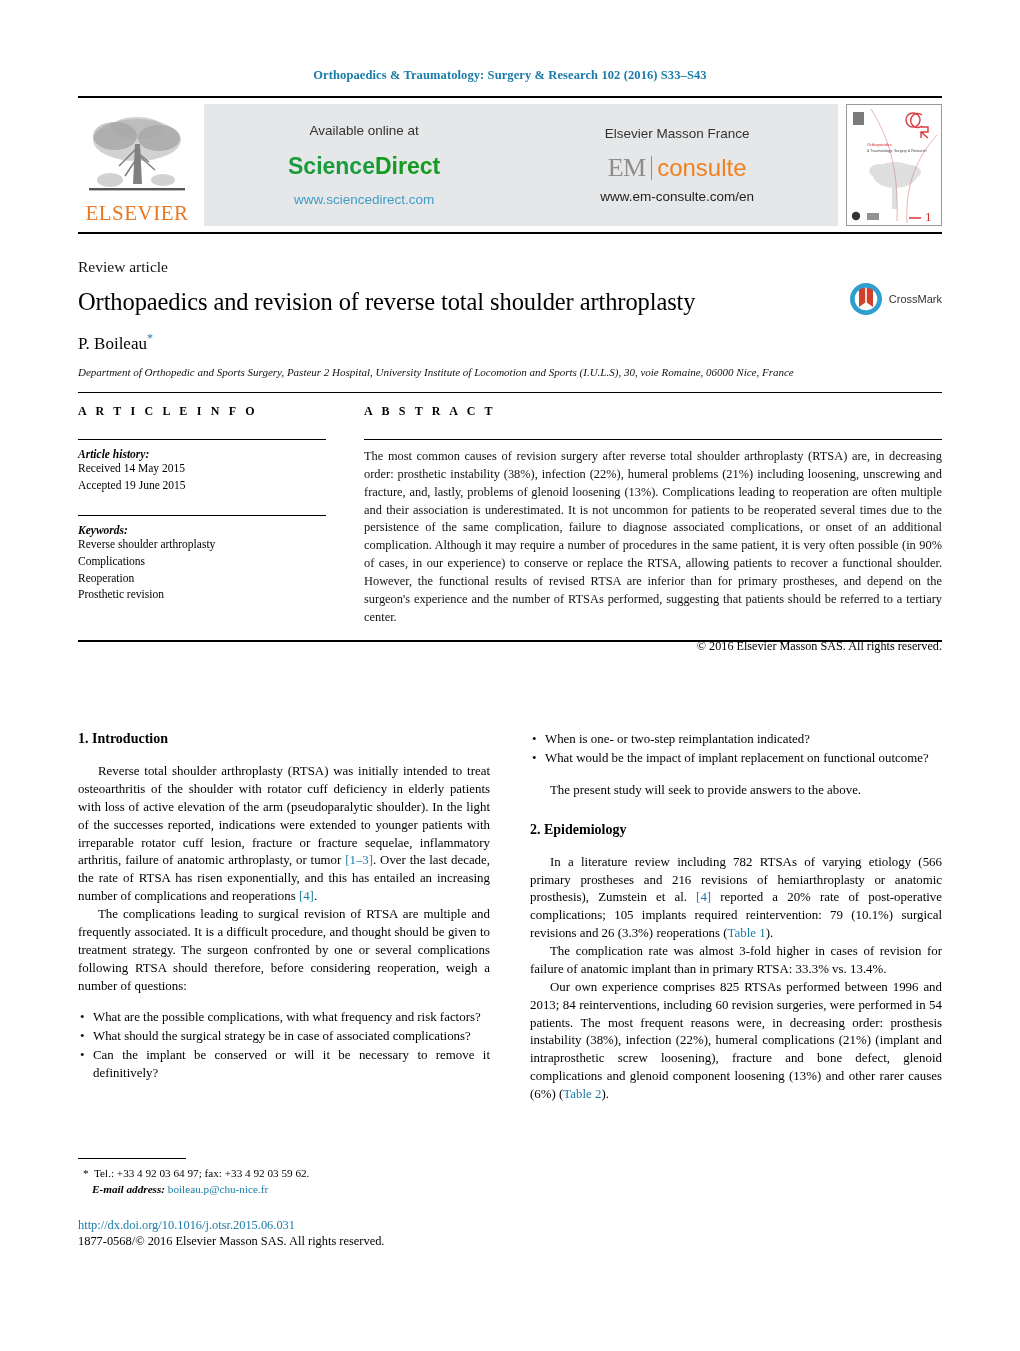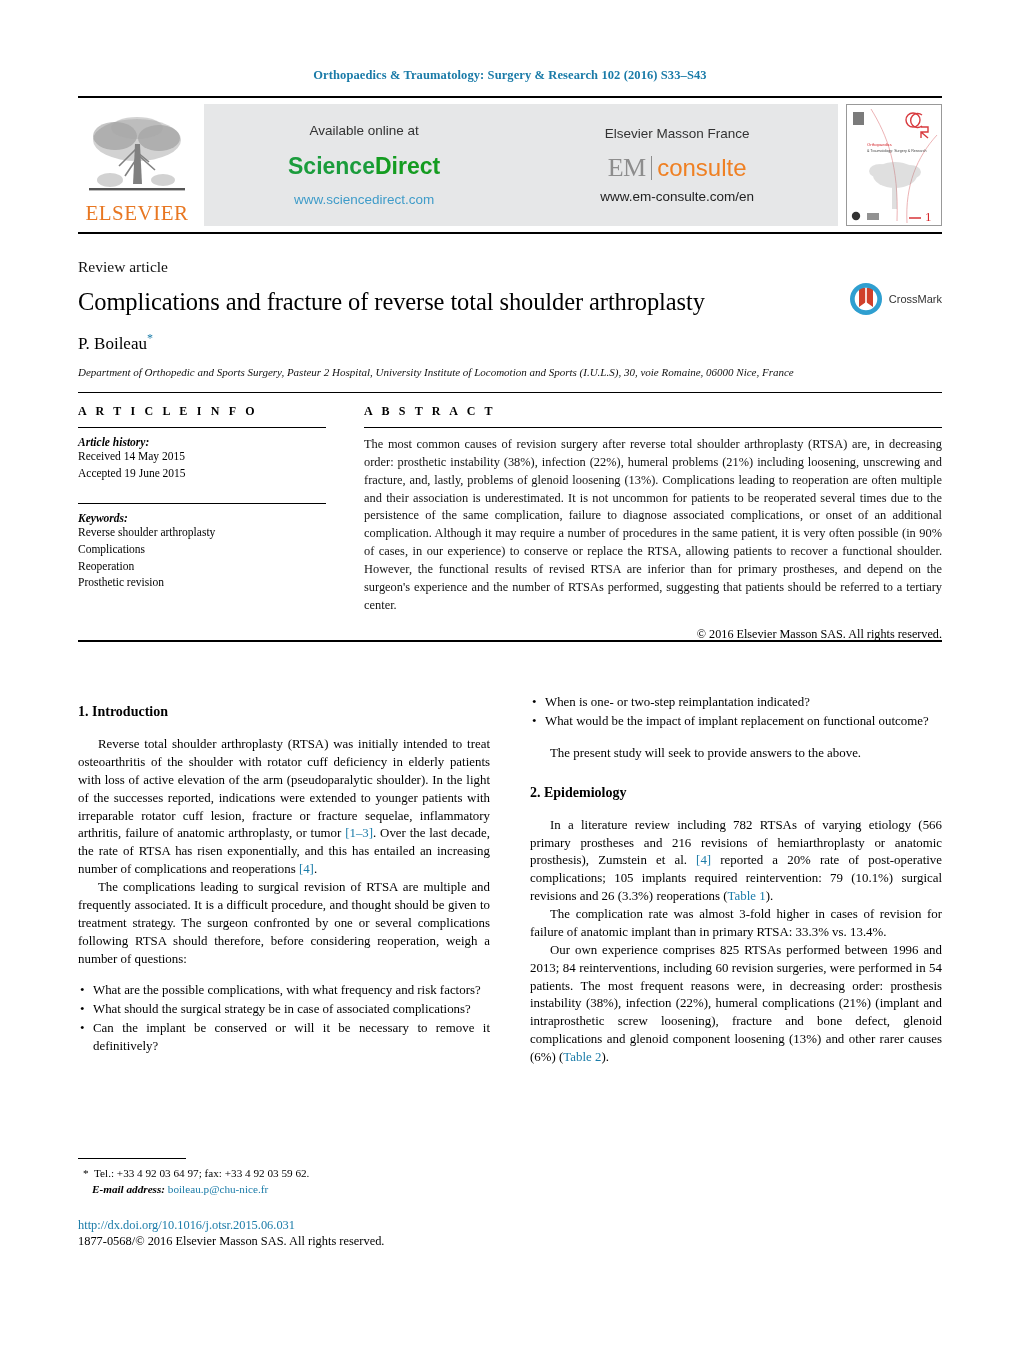--- a/index.html
+++ b/index.html
@@ -182,21 +182,21 @@
   }
   .info-abstract { position: absolute; top: 404px; left: 78px; width: 864px; display: flex; }
   .col-info { width: 272px; flex: 0 0 272px; padding-right: 24px; }
   .col-abs  { flex: 1 1 auto; padding-left: 14px; }
 
   .sec-head {
     font-family: "Liberation Serif", serif;
     font-weight: bold;
     font-size: 12px;
     letter-spacing: 3.2px;
-    margin-bottom: 8px;
+    margin-bottom: 20px;
   }
   .hr-thin { border-top: 1px solid #000; margin-bottom: 8px; }
   .info-label {
     font-family: "Liberation Serif", serif;
     font-style: italic;
     font-weight: bold;
     font-size: 11.5px;
   }
   .info-line {
     font-family: "Liberation Serif", serif;
@@ -220,25 +220,24 @@
   }
 
   .abs-rule-bottom {
     position: absolute; top: 640px; left: 78px; width: 864px;
     border-top: 2.5px solid #000;
   }
 
   
   .body-cols {
     position: absolute;
-    top: 694px; left: 78px;
+    top: 731px; left: 78px;
     width: 864px;
     display: flex;
     gap: 40px;
-    align-items: center;
   }
   .bcol { width: 412px; flex: 0 0 412px; }
   .h2 {
     font-family: "Liberation Serif", serif;
     font-weight: bold;
     font-size: 14px;
     margin-bottom: 16px;
   }
   .h2.spaced { margin-top: 22px; }
   p.para {
@@ -375,21 +374,21 @@
           <rect x="62" y="112" width="12" height="2" fill="#d4252a" opacity=".7"></rect>
         </svg>
       </div>
 
     </div>
     <div class="masthead-rule"></div>
   </div>
 
   <div class="title-block">
     <div class="review-article">Review article</div>
-    <h1 class="article-title">Complications and fracture of reverse total shoulder arthroplasty</h1>
+    <h1 class="article-title">Orthopaedics and revision of reverse total shoulder arthroplasty</h1>
     <div class="author"><span>P. Boileau</span><sup>*</sup></div>
     <div class="affiliation">Department of Orthopedic and Sports Surgery, Pasteur 2 Hospital, University Institute of Locomotion and Sports (I.U.L.S), 30, voie Romaine, 06000 Nice, France</div>
 
     <div class="crossmark">
       <svg width="34" height="34" viewBox="0 0 34 34">
         <circle cx="17" cy="17" r="16" fill="#2f9fd0"></circle>
         <circle cx="17" cy="17" r="13" fill="#ffffff"></circle>
         <path d="M10 6 h14 v19 l-7 -5 l-7 5 Z" fill="#d0402a"></path>
         <path d="M17 4 v24" stroke="#ffffff" stroke-width="1.6"></path>
         <circle cx="17" cy="17" r="13" fill="none" stroke="#2f9fd0" stroke-width="3.4"></circle>

